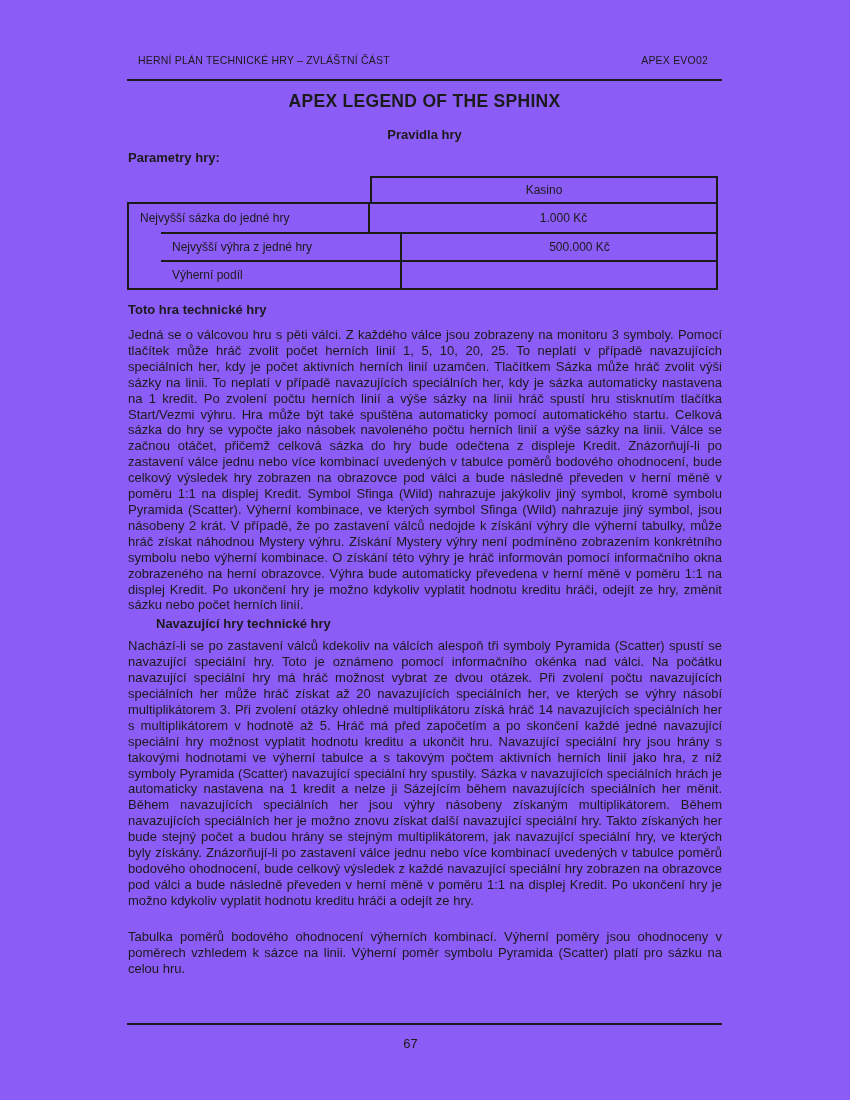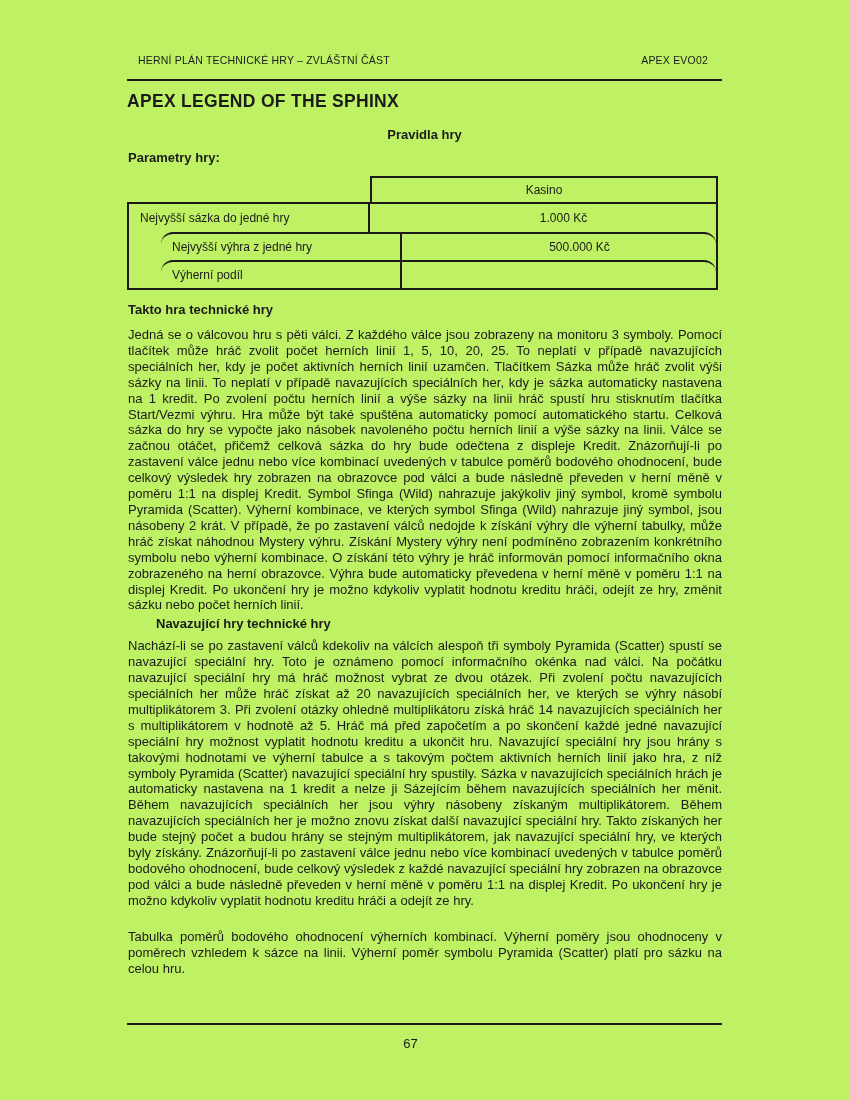--- a/index.html
+++ b/index.html
@@ -3,60 +3,60 @@
 <meta charset="utf-8">
 <style>
   * { margin: 0; padding: 0; box-sizing: border-box; }
   html, body { background: #e8e8e8; }
   body {
     width: 850px; height: 1100px; position: relative;
     font-family: "Liberation Sans", sans-serif;
     color: #1b1b1b;
   }
   .page {
-    position: absolute; inset: 0; background: #bef264; overflow: hidden;
+    position: absolute; inset: 0; background: #8b5cf6; overflow: hidden;
   }
 
   
   .hdr {
     position: absolute; top: 54px; left: 138px; width: 570px;
     display: flex; justify-content: space-between;
     font-size: 10.5px; letter-spacing: 0.2px; white-space: nowrap;
   }
   .hdr-rule, .ftr-rule {
     position: absolute; left: 127px; width: 595px; height: 2px;
     background: #1b1b1b;
   }
   .hdr-rule { top: 79px; }
   .ftr-rule { top: 1023px; }
 
   
   .doc-title {
     position: absolute; top: 91px; left: 127px; width: 595px;
-    text-align: left; font-size: 17.5px; font-weight: bold;
+    text-align: center; font-size: 17.5px; font-weight: bold;
     letter-spacing: 0.3px; white-space: nowrap;
   }
   .doc-subtitle {
     position: absolute; top: 127px; left: 127px; width: 595px;
     text-align: center; font-size: 13px; font-weight: bold;
   }
   .params-label {
     position: absolute; top: 150px; left: 128px;
     font-size: 13px; font-weight: bold;
   }
 
   
   .ptable { position: absolute; top: 176px; left: 127px; width: 591px; font-size: 12px; }
   .ptable-head {
     margin-left: 243px; height: 26px;
     border: 2px solid #1b1b1b; border-bottom: 0;
     display: flex; align-items: center; justify-content: center;
   }
   .ptable-body { border: 2px solid #1b1b1b; }
-  .prow { display: flex; height: 28px; border-radius: 12px; }
+  .prow { display: flex; height: 28px; }
   .prow + .prow { border-top: 2px solid #1b1b1b; margin-left: 32px; }
   .pcell-label {
     width: 241px; border-right: 2px solid #1b1b1b;
     display: flex; align-items: center; padding-left: 11px;
   }
   .pcell-value { flex: 1; display: flex; align-items: center; justify-content: center; padding-left: 41px; }
 
   
   .content {
     position: absolute; top: 302px; left: 128px; width: 594px;
@@ -100,21 +100,21 @@
         <div class="pcell-label">Nejvyšší výhra z jedné hry</div>
         <div class="pcell-value">500.000 Kč</div>
       </div>
       <div class="prow">
         <div class="pcell-label">Výherní podíl</div>
       </div>
     </div>
   </div>
 
   <div class="content">
-    <div class="sec-h first">Takto hra technické hry</div>
+    <div class="sec-h first">Toto hra technické hry</div>
     <p class="para-1">Jedná se o válcovou hru s pěti válci. Z každého válce jsou zobrazeny na monitoru 3 symboly. Pomocí tlačítek může hráč zvolit počet herních linií 1, 5, 10, 20, 25. To neplatí v případě navazujících speciálních her, kdy je počet aktivních herních linií uzamčen. Tlačítkem Sázka může hráč zvolit výši sázky na linii. To neplatí v případě navazujících speciálních her, kdy je sázka automaticky nastavena na 1 kredit. Po zvolení počtu herních linií a výše sázky na linii hráč spustí hru stisknutím tlačítka Start/Vezmi výhru. Hra může být také spuštěna automaticky pomocí automatického startu. Celková sázka do hry se vypočte jako násobek navoleného počtu herních linií a výše sázky na linii. Válce se začnou otáčet, přičemž celková sázka do hry bude odečtena z displeje Kredit. Znázorňují-li po zastavení válce jednu nebo více kombinací uvedených v tabulce poměrů bodového ohodnocení, bude celkový výsledek hry zobrazen na obrazovce pod válci a bude následně převeden v herní měně v poměru 1:1 na displej Kredit. Symbol Sfinga (Wild) nahrazuje jakýkoliv jiný symbol, kromě symbolu Pyramida (Scatter). Výherní kombinace, ve kterých symbol Sfinga (Wild) nahrazuje jiný symbol, jsou násobeny 2 krát. V případě, že po zastavení válců nedojde k získání výhry dle výherní tabulky, může hráč získat náhodnou Mystery výhru. Získání Mystery výhry není podmíněno zobrazením konkrétního symbolu nebo výherní kombinace. O získání této výhry je hráč informován pomocí informačního okna zobrazeného na herní obrazovce. Výhra bude automaticky převedena v herní měně v poměru 1:1 na displej Kredit. Po ukončení hry je možno kdykoliv vyplatit hodnotu kreditu hráči, odejít ze hry, změnit sázku nebo počet herních linií.</p>
     <div class="sec-h second">Navazující hry technické hry</div>
     <p class="para-2">Nachází-li se po zastavení válců kdekoliv na válcích alespoň tři symboly Pyramida (Scatter) spustí se navazující speciální hry. Toto je oznámeno pomocí informačního okénka nad válci. Na počátku navazující speciální hry má hráč možnost vybrat ze dvou otázek. Při zvolení počtu navazujících speciálních her může hráč získat až 20 navazujících speciálních her, ve kterých se výhry násobí multiplikátorem 3. Při zvolení otázky ohledně multiplikátoru získá hráč 14 navazujících speciálních her s multiplikátorem v hodnotě až 5. Hráč má před započetím a po skončení každé jedné navazující speciální hry možnost vyplatit hodnotu kreditu a ukončit hru. Navazující speciální hry jsou hrány s takovými hodnotami ve výherní tabulce a s takovým počtem aktivních herních linií jako hra, z níž symboly Pyramida (Scatter) navazující speciální hry spustily. Sázka v navazujících speciálních hrách je automaticky nastavena na 1 kredit a nelze ji Sázejícím během navazujících speciálních her měnit. Během navazujících speciálních her jsou výhry násobeny získaným multiplikátorem. Během navazujících speciálních her je možno znovu získat další navazující speciální hry. Takto získaných her bude stejný počet a budou hrány se stejným multiplikátorem, jak navazující speciální hry, ve kterých byly získány. Znázorňují-li po zastavení válce jednu nebo více kombinací uvedených v tabulce poměrů bodového ohodnocení, bude celkový výsledek z každé navazující speciální hry zobrazen na obrazovce pod válci a bude následně převeden v herní měně v poměru 1:1 na displej Kredit. Po ukončení hry je možno kdykoliv vyplatit hodnotu kreditu hráči a odejít ze hry.</p>
     <p class="para-3">Tabulka poměrů bodového ohodnocení výherních kombinací. Výherní poměry jsou ohodnoceny v poměrech vzhledem k sázce na linii. Výherní poměr symbolu Pyramida (Scatter) platí pro sázku na celou hru.</p>
   </div>
 
   <div class="ftr-rule"></div>
   <div class="pageno">67</div>
 
 </div>

